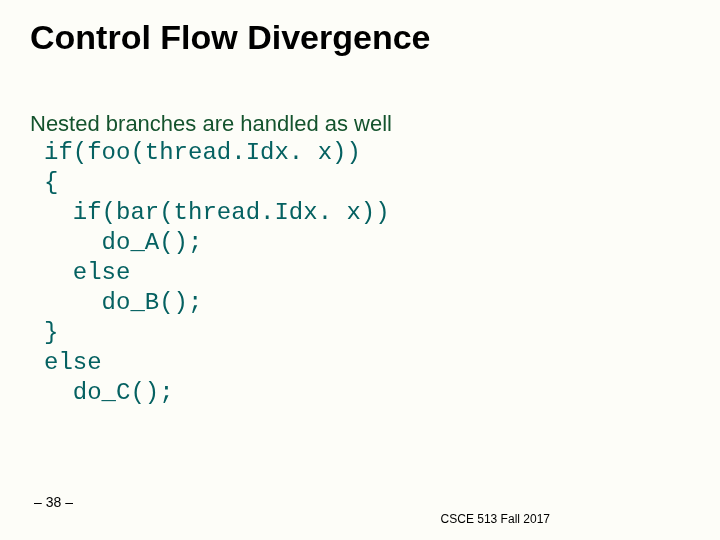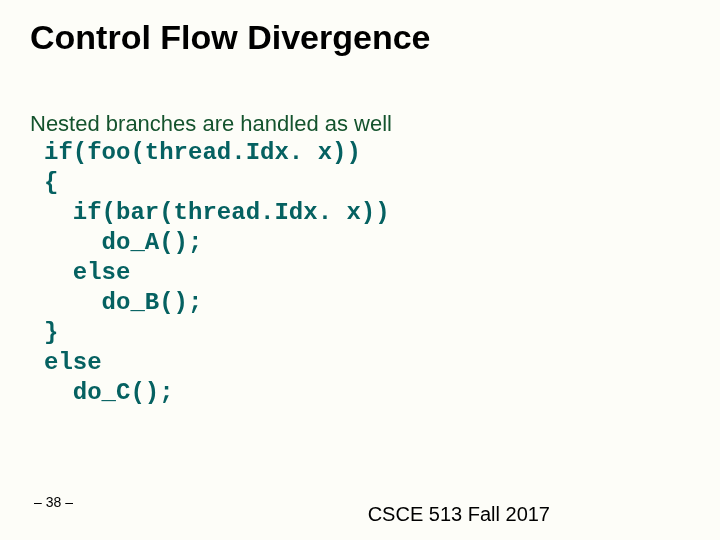--- a/index.html
+++ b/index.html
@@ -33,37 +33,37 @@
     font-weight: normal;
     color: #14532d;
     margin-top: 6px;
   }
   .codeblock {
     position: absolute;
     top: 138px;
     left: 44px;
     font-family: "Courier New", Courier, monospace;
     font-size: 24px;
-    font-weight: bold;
+    font-weight: normal;
     color: #056161;
     line-height: 1.25;
     white-space: pre;
   }
   .page-num {
     position: absolute;
     bottom: 30px;
     left: 34px;
     font-size: 14px;
     color: #000;
   }
   .footer-right {
     position: absolute;
     bottom: 14px;
     right: 30px;
-    font-size: 20px;
+    font-size: 12px;
     color: #000;
   }
 </style>
 </head>
 <body>
 
 <div class="slide">
   <div class="title">Control Flow Divergence</div>
   <div class="subtitle">Nested branches are handled as well</div>
   <div class="codeblock">if(foo(thread.Idx. x))

